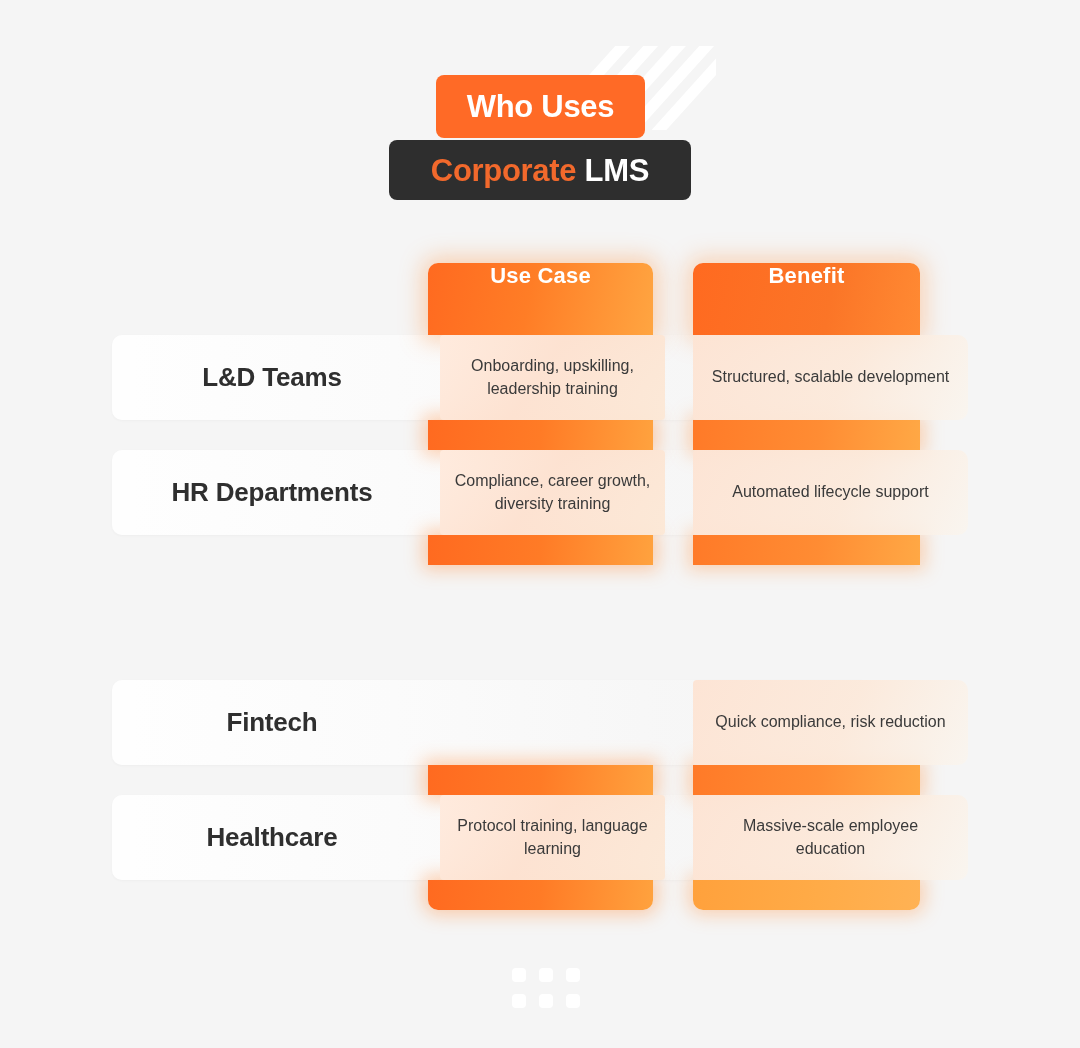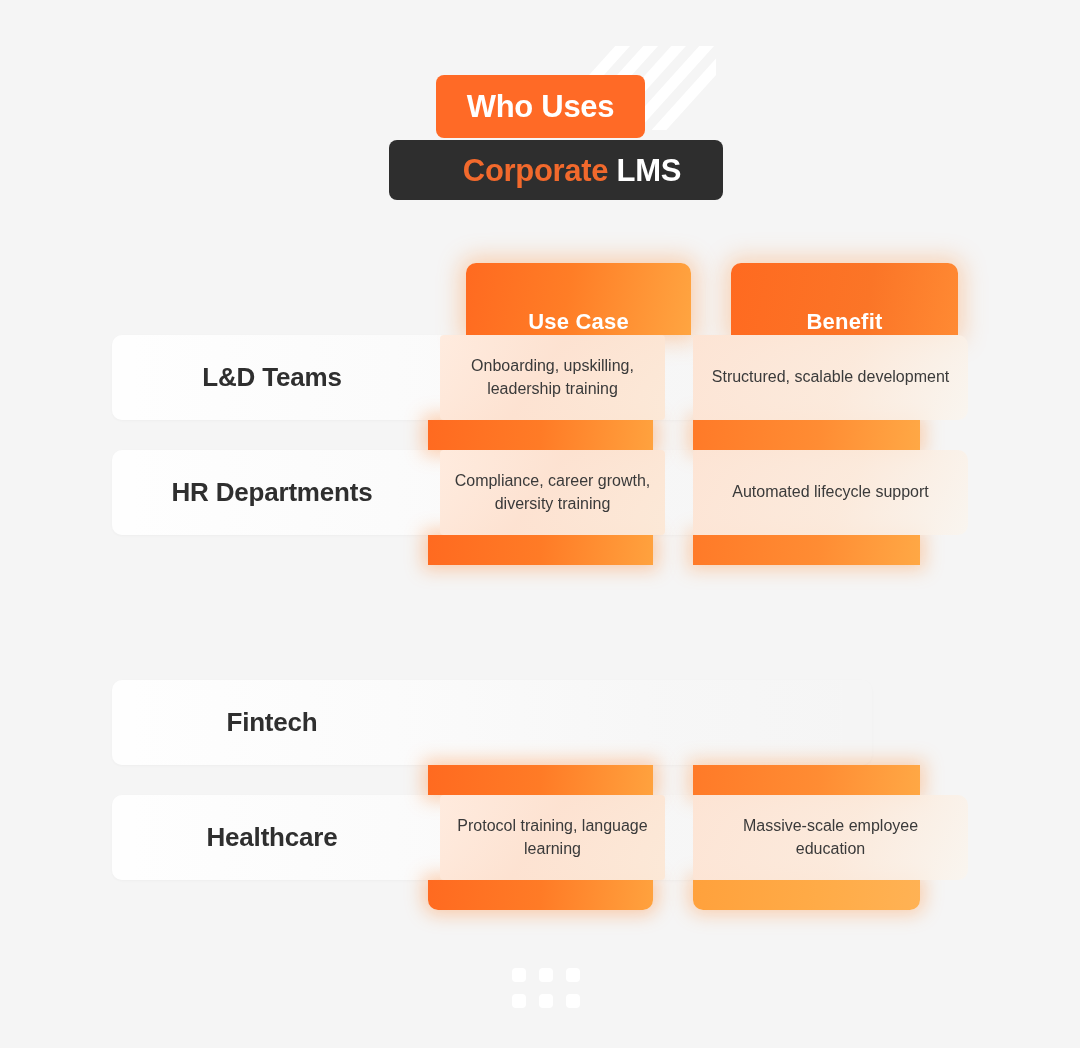--- a/index.html
+++ b/index.html
@@ -71,43 +71,41 @@
     left: 389px;
     top: 140px;
     width: 302px;
     height: 60px;
     background: #2e2e2e;
     border-radius: 8px;
     display: flex;
     align-items: center;
     justify-content: center;
     z-index: 4;
-    padding-left: 32px;
   }
   .badge-dark .txt {
     font-size: 31px;
     font-weight: bold;
     line-height: 1;
     letter-spacing: -0.3px;
     white-space: pre;
   }
   .badge-dark .accent { color: #f2692c; }
   .badge-dark .plain  { color: #ffffff; }
 
   
   .col-head {
     position: absolute;
     top: 263px;
     height: 72px;
     border-radius: 10px 10px 0 0;
     display: flex;
-    align-items: flex-end;
+    align-items: flex-start;
     justify-content: center;
     z-index: 2;
-    margin-left: 38px;
   }
   .col-head .txt {
     color: #ffffff;
     font-size: 22px;
     font-weight: bold;
     letter-spacing: 0.2px;
   }
   .col-head.usecase {
     left: 428px;
     width: 225px;
@@ -294,20 +292,23 @@
       <span class="txt">Automated lifecycle support</span>
     </div>
     <div class="bar benefit"></div>
   </div>
 
 
   <div class="row" style="top:680px;">
     <div class="label-card"></div>
     <div class="label-text">Fintech</div>
     <div class="bar usecase"></div>
+    <div class="cell benefit">
+      <span class="txt">Quick compliance, risk reduction</span>
+    </div>
     <div class="bar benefit"></div>
   </div>
 
   <div class="row last" style="top:795px;padding-left:36px;">
     <div class="label-card"></div>
     <div class="label-text">Healthcare</div>
     <div class="cell usecase">
       <span class="txt">Protocol training, language learning</span>
     </div>
     <div class="bar usecase"></div>

